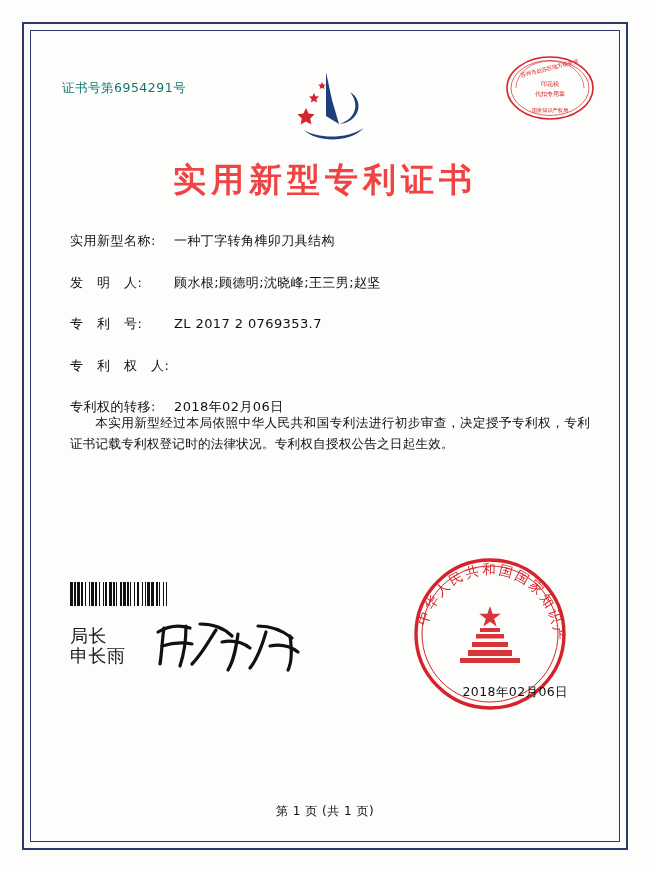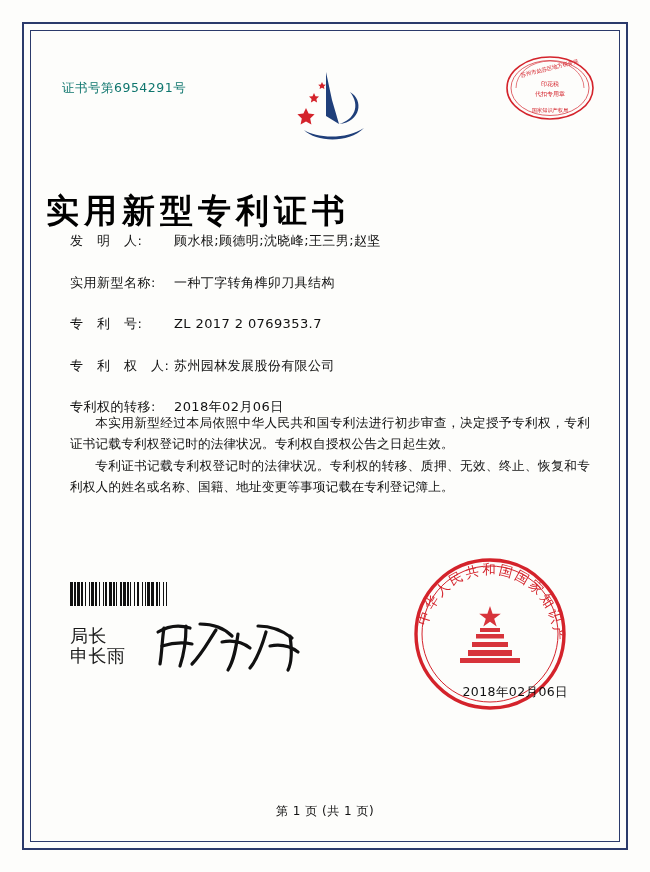--- a/index.html
+++ b/index.html
@@ -73,27 +73,26 @@
     width: 130px;
     height: 78px;
   }
 
   
   .title {
     position: absolute;
     left: 0;
     right: 0;
     top: 112px;
-    text-align: left;
+    text-align: center;
     font-size: 33px;
     font-weight: bold;
     letter-spacing: 5px;
-    color: #000000;
+    color: #ef4444;
     font-family: "DejaVu Sans", "Liberation Sans", sans-serif;
-    margin-top: 31px;
   }
 
   
   .fields {
     position: absolute;
     left: 24px;
     top: 186px;
     right: 10px;
   }
   .field-row {
@@ -231,44 +230,42 @@
           <polygon points="54,27 55.5,30.2 59,30.6 56.4,33 57.1,36.5 54,34.8 50.9,36.5 51.6,33 49,30.6 52.5,30.2"></polygon>
           <polygon points="62,16 63.2,18.4 65.8,18.7 63.9,20.5 64.4,23.1 62,21.8 59.6,23.1 60.1,20.5 58.2,18.7 60.8,18.4"></polygon>
         </g>
       </svg>
     </div>
 
     <div class="title">实用新型专利证书</div>
 
     <div class="fields">
       <div class="field-row">
+        <span class="field-label">实用新型名称:</span>
+        <span class="field-value">一种丁字转角榫卯刀具结构</span>
+      </div>
+      <div class="field-row">
         <span class="field-label">发　明　人:</span>
         <span class="field-value">顾水根;顾德明;沈晓峰;王三男;赵坚</span>
       </div>
       <div class="field-row">
-        <span class="field-label">实用新型名称:</span>
-        <span class="field-value">一种丁字转角榫卯刀具结构</span>
-      </div>
-      <div class="field-row">
         <span class="field-label">专　利　号:</span>
         <span class="field-value">ZL 2017 2 0769353.7</span>
       </div>
       <div class="field-row">
         <span class="field-label">专　利　权　人:</span>
-        <span class="field-value">苏州园林发展股份有限公司</span>
       </div>
       <div class="field-row">
         <span class="field-label">专利权的转移:</span>
         <span class="field-value">2018年02月06日</span>
       </div>
     </div>
 
     <div class="body-text">
       <p>本实用新型经过本局依照中华人民共和国专利法进行初步审查，决定授予专利权，专利证书记载专利权登记时的法律状况。专利权自授权公告之日起生效。</p>
-      <p>专利证书记载专利权登记时的法律状况。专利权的转移、质押、无效、终止、恢复和专利权人的姓名或名称、国籍、地址变更等事项记载在专利登记簿上。</p>
     </div>
 
     <div class="barcode"><i style="width:3px;background:#111;"></i><i style="width:1px;background:transparent;"></i><i style="width:2px;background:#111;"></i><i style="width:1px;background:transparent;"></i><i style="width:3px;background:#111;"></i><i style="width:1px;background:transparent;"></i><i style="width:2px;background:#111;"></i><i style="width:2px;background:transparent;"></i><i style="width:1px;background:#111;"></i><i style="width:3px;background:transparent;"></i><i style="width:1px;background:#111;"></i><i style="width:1px;background:transparent;"></i><i style="width:3px;background:#111;"></i><i style="width:1px;background:transparent;"></i><i style="width:2px;background:#111;"></i><i style="width:2px;background:transparent;"></i><i style="width:1px;background:#111;"></i><i style="width:3px;background:transparent;"></i><i style="width:1px;background:#111;"></i><i style="width:1px;background:transparent;"></i><i style="width:2px;background:#111;"></i><i style="width:2px;background:transparent;"></i><i style="width:3px;background:#111;"></i><i style="width:1px;background:transparent;"></i><i style="width:2px;background:#111;"></i><i style="width:1px;background:transparent;"></i><i style="width:1px;background:#111;"></i><i style="width:3px;background:transparent;"></i><i style="width:2px;background:#111;"></i><i style="width:1px;background:transparent;"></i><i style="width:3px;background:#111;"></i><i style="width:1px;background:transparent;"></i><i style="width:2px;background:#111;"></i><i style="width:1px;background:transparent;"></i><i style="width:1px;background:#111;"></i><i style="width:3px;background:transparent;"></i><i style="width:1px;background:#111;"></i><i style="width:2px;background:transparent;"></i><i style="width:2px;background:#111;"></i><i style="width:3px;background:transparent;"></i><i style="width:1px;background:#111;"></i><i style="width:2px;background:transparent;"></i><i style="width:1px;background:#111;"></i><i style="width:1px;background:transparent;"></i><i style="width:3px;background:#111;"></i><i style="width:1px;background:transparent;"></i><i style="width:3px;background:#111;"></i><i style="width:2px;background:transparent;"></i><i style="width:2px;background:#111;"></i><i style="width:1px;background:transparent;"></i><i style="width:1px;background:#111;"></i><i style="width:3px;background:transparent;"></i><i style="width:1px;background:#111;"></i><i style="width:2px;background:transparent;"></i><i style="width:1px;background:#111;"></i></div>
 
     <div class="director">
       <div>局长</div>
       <div>申长雨</div>
     </div>
 
     <div class="signature">

